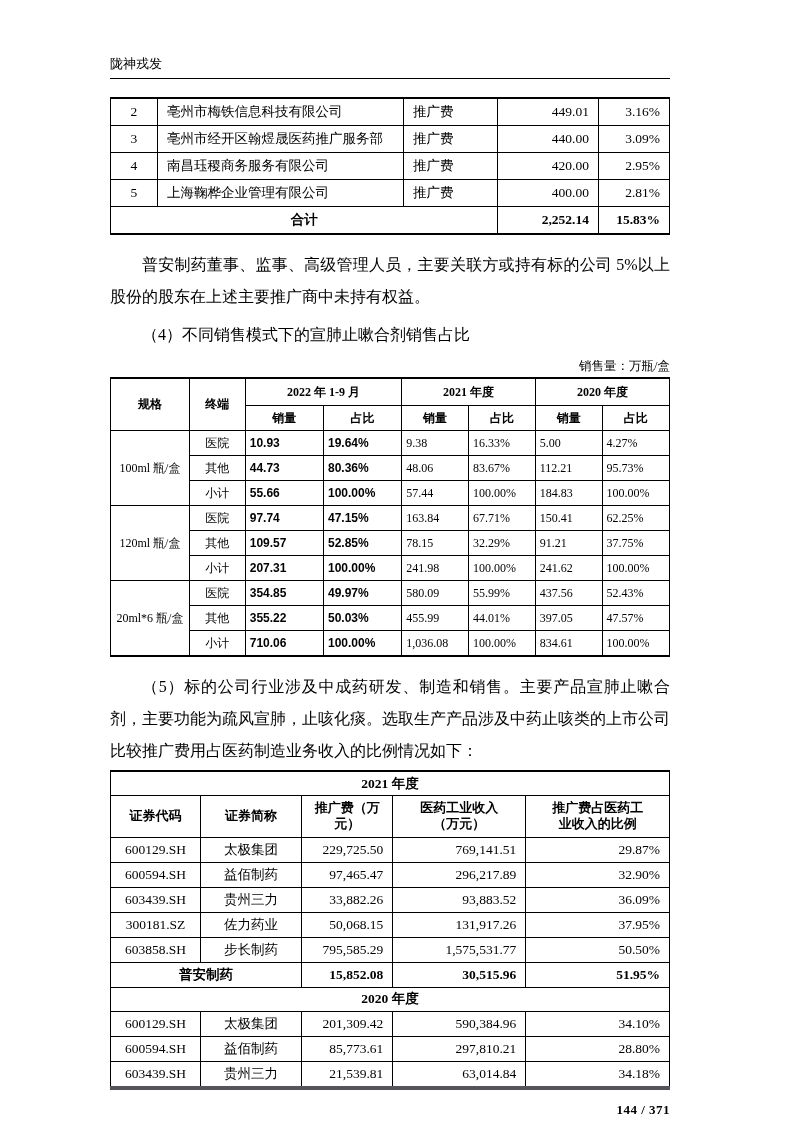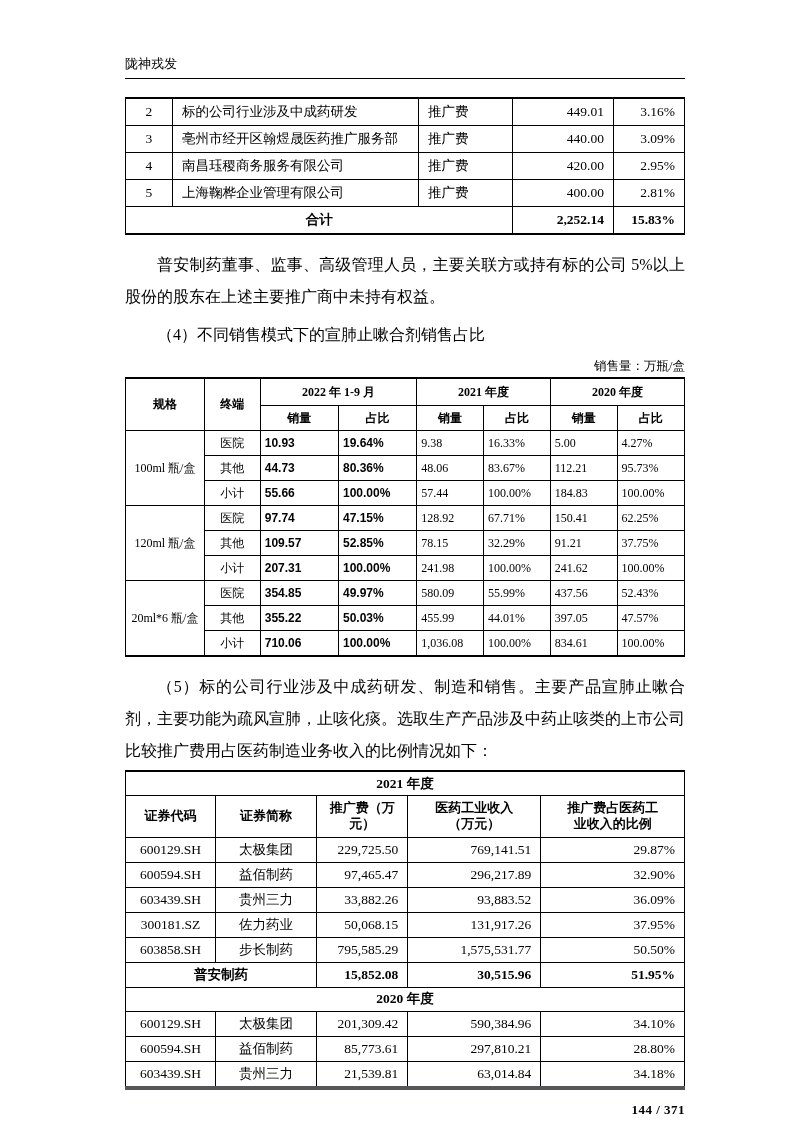--- a/index.html
+++ b/index.html
@@ -1,21 +1,21 @@
 <!DOCTYPE html>
 <html><head>
 <meta charset="utf-8">
 <style>
   html,body { margin:0; padding:0; background:#ffffff; }
   .page {
     position:relative; width:793px; height:1122px; background:#fff;
     font-family:"Liberation Serif","DejaVu Serif",serif; color:#000;
     overflow:hidden; margin:0 auto;
   }
-  .content { position:absolute; left:125px; top:0; width:560px; }
+  .content { position:absolute; left:110px; top:0; width:560px; }
 
   
   .doc-header {
     display:flex; justify-content:space-between; align-items:flex-end;
     padding-top:55px; padding-bottom:5px; border-bottom:1.2px solid #000;
     font-size:13px;
   }
 
   
   table { width:100%; border-collapse:collapse; table-layout:fixed; }
@@ -77,21 +77,21 @@
       <colgroup>
           <col style="width:8.4%">
           <col style="width:44%">
           <col style="width:16.9%">
           <col style="width:18%">
           <col style="width:12.7%">
         </colgroup>
       <tbody>
         <tr>
           <td class="ct">2</td>
-          <td class="lt">标的公司行业涉及中成药研发</td>
+          <td class="lt">亳州市梅铁信息科技有限公司</td>
           <td class="lt">推广费</td>
           <td class="rt">449.01</td>
           <td class="rt">3.16%</td>
         </tr>
         <tr>
           <td class="ct">3</td>
           <td class="lt">亳州市经开区翰煜晟医药推广服务部</td>
           <td class="lt">推广费</td>
           <td class="rt">440.00</td>
           <td class="rt">3.09%</td>
@@ -178,21 +178,21 @@
           <td class="num">100.00%</td>
           <td class="num">184.83</td>
           <td class="num">100.00%</td>
         </tr>
 
         <tr class="grp">
           <td rowspan="3">120ml 瓶/盒</td>
           <td>医院</td>
           <td class="num b22">97.74</td>
           <td class="num b22">47.15%</td>
-          <td class="num">128.92</td>
+          <td class="num">163.84</td>
           <td class="num">67.71%</td>
           <td class="num">150.41</td>
           <td class="num">62.25%</td>
         </tr>
         <tr>
           <td>其他</td>
           <td class="num b22">109.57</td>
           <td class="num b22">52.85%</td>
           <td class="num">78.15</td>
           <td class="num">32.29%</td>

